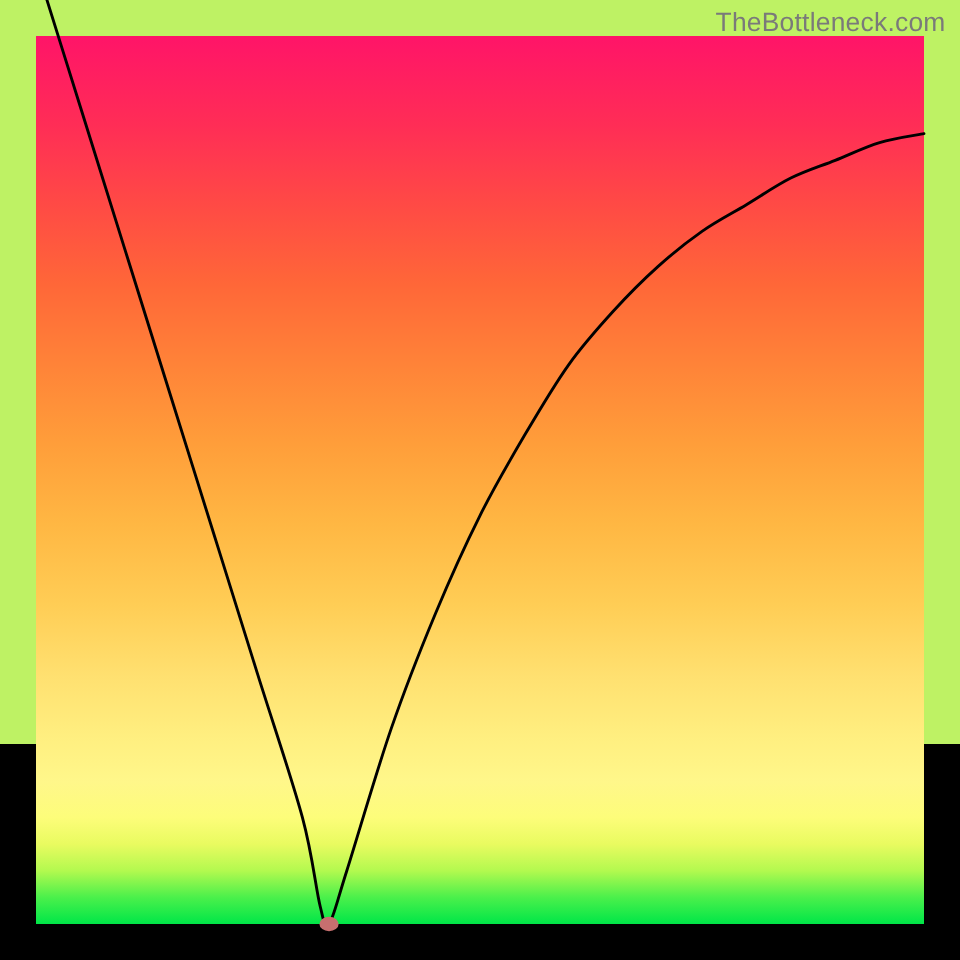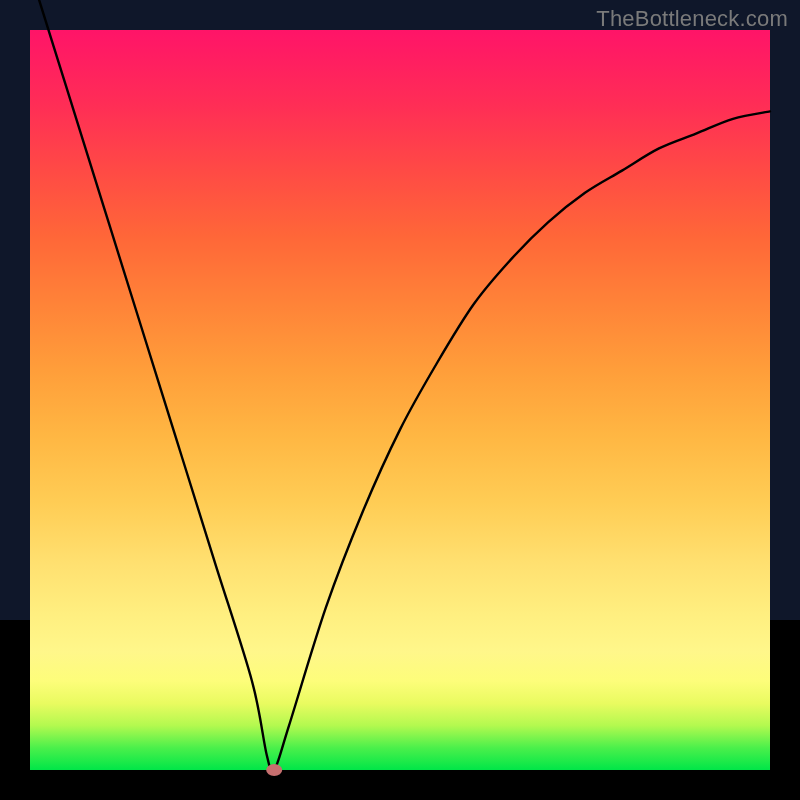--- a/index.html
+++ b/index.html
@@ -8,21 +8,21 @@
     width: 800px;
     height: 800px;
     background: #000;
     overflow: hidden;
     font-family: Arial, Helvetica, sans-serif;
   }
   .frame {
     position: relative;
     width: 800px;
     height: 620px;
-    background: #0f172a;
+    background: #bef264;
   }
   .plot-area {
     position: absolute;
     left: 30px;
     top: 30px;
     width: 740px;
     height: 740px;
     
     background: linear-gradient(to top,
       #00e648 0%,

